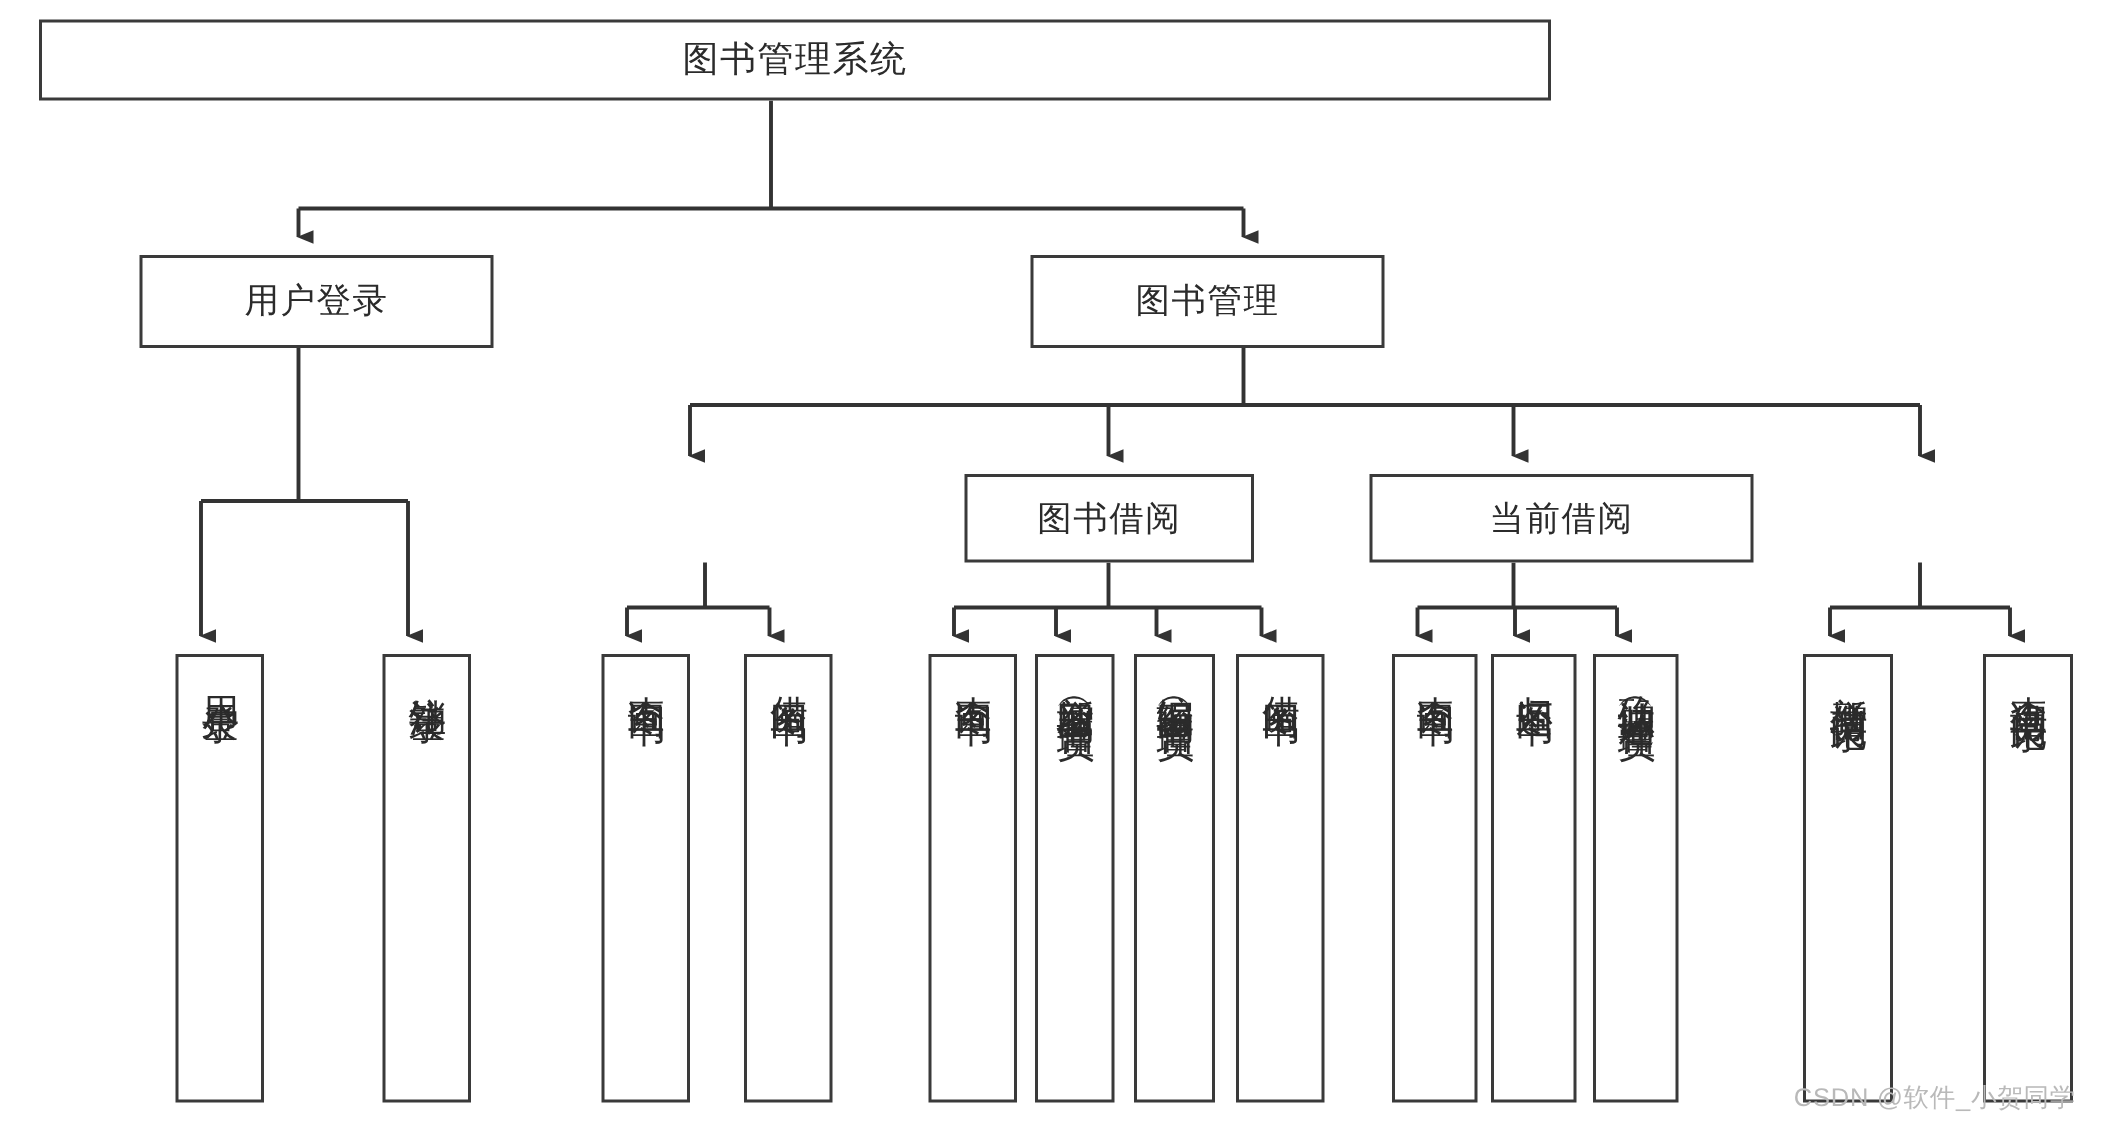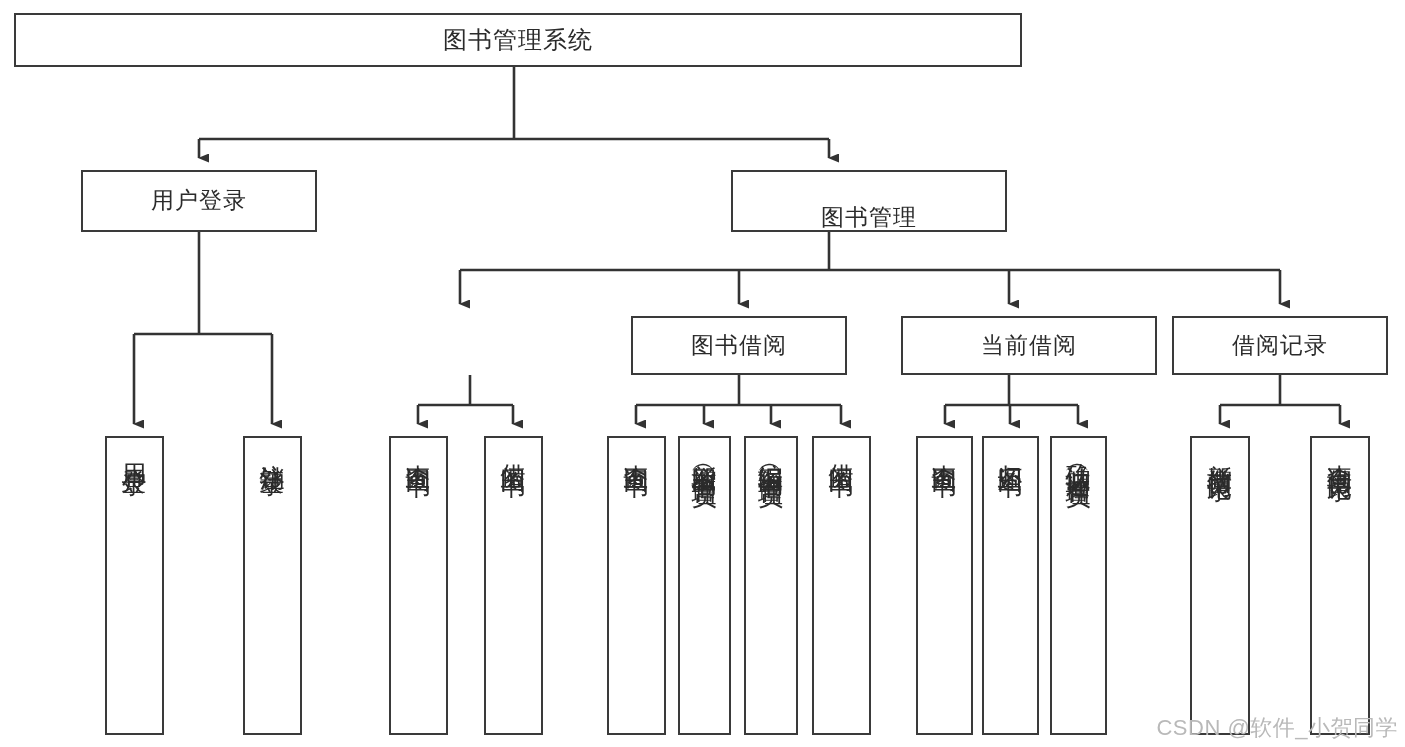--- a/index.html
+++ b/index.html
@@ -22,20 +22,21 @@
   }
   .node{
     position:absolute;
     box-sizing:border-box;
     background:#ffffff;
     border:2px solid #3a3a3a;
     display:flex;
     align-items:center;
     justify-content:center;
     z-index:2;
+    margin-left:12px;
   }
   .node .label{
     font-size:23px;
     line-height:1.1;
     letter-spacing:1px;
     color:#2b2b2b;
     white-space:nowrap;
   }
   .node.leaf{
     align-items:flex-start;
@@ -47,23 +48,23 @@
     text-orientation:upright;
     font-size:25px;
     line-height:1.12;
     letter-spacing:3px;
     white-space:normal;
     max-height:100%;
   }
   .node.root .label{ font-size:24px; }
   .watermark{
     position:absolute;
-    right:7px;
+    right:21px;
     bottom:4px;
-    font-size:22px;
+    font-size:17px;
     color:#b9b9b9;
     letter-spacing:0.5px;
     z-index:5;
     white-space:nowrap;
   }
 </style>
 </head>
 <body>
 
 <div id="canvas">
@@ -120,36 +121,33 @@
   </svg>
 
   <div class="node root" style="left:14px; top:13px; width:1008px; height:54px;">
     <span class="label">图书管理系统</span>
   </div>
 
   <div class="node" style="left:81px; top:170px; width:236px; height:62px;">
     <span class="label">用户登录</span>
   </div>
 
-  <div class="node" style="left:731px; top:170px; width:276px; height:62px;align-items:flex-end;">
+  <div class="node" style="left:675px; top:170px; width:236px; height:62px;">
     <span class="label">图书管理</span>
   </div>
 
 
-  <div class="node" style="left:631px; top:316px; width:216px; height:59px;">
+  <div class="node" style="left:631px; top:316px; width:193px; height:59px;">
     <span class="label">图书借阅</span>
   </div>
 
   <div class="node" style="left:901px; top:316px; width:256px; height:59px;">
     <span class="label">当前借阅</span>
   </div>
 
-  <div class="node" style="left:1172px; top:316px; width:216px; height:59px;">
-    <span class="label">借阅记录</span>
-  </div>
 
   <div class="node leaf" style="left:105px; top:436px; width:59px; height:299px;">
     <span class="label">用户登录</span>
   </div>
 
   <div class="node leaf" style="left:243px; top:436px; width:59px; height:299px;">
     <span class="label">注销登录</span>
   </div>
 
   <div class="node leaf" style="left:389px; top:436px; width:59px; height:299px;">

